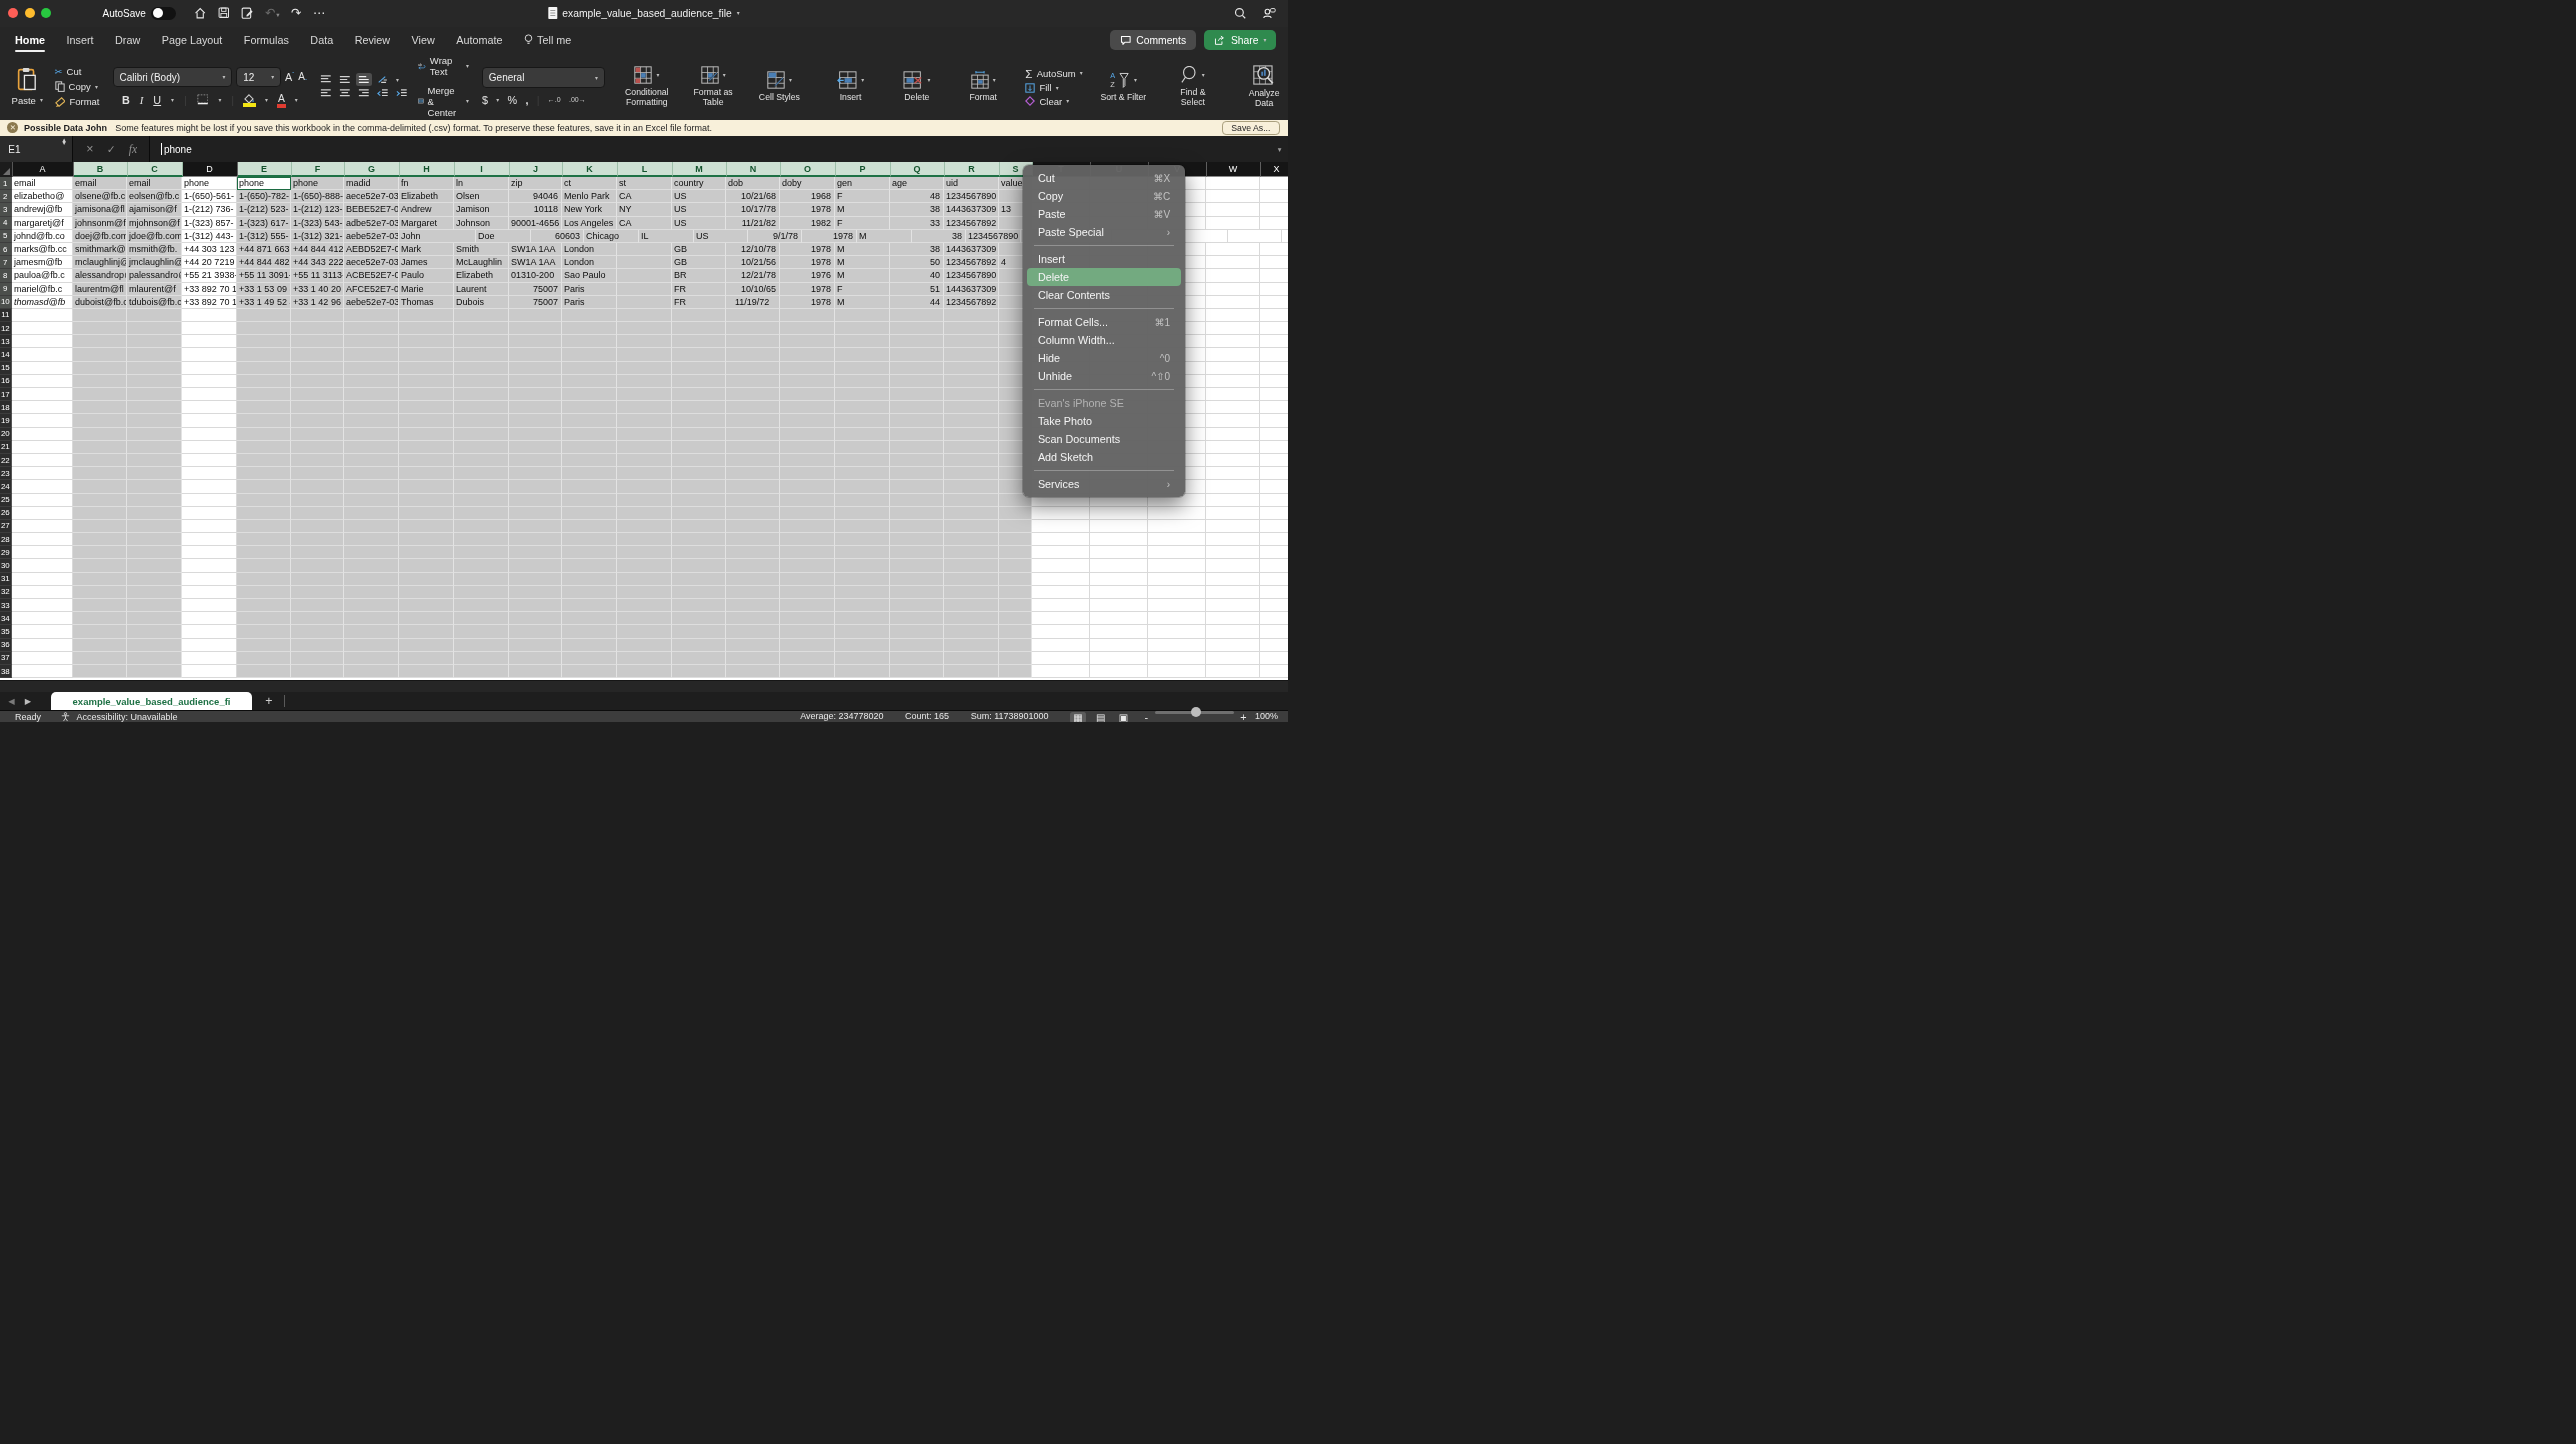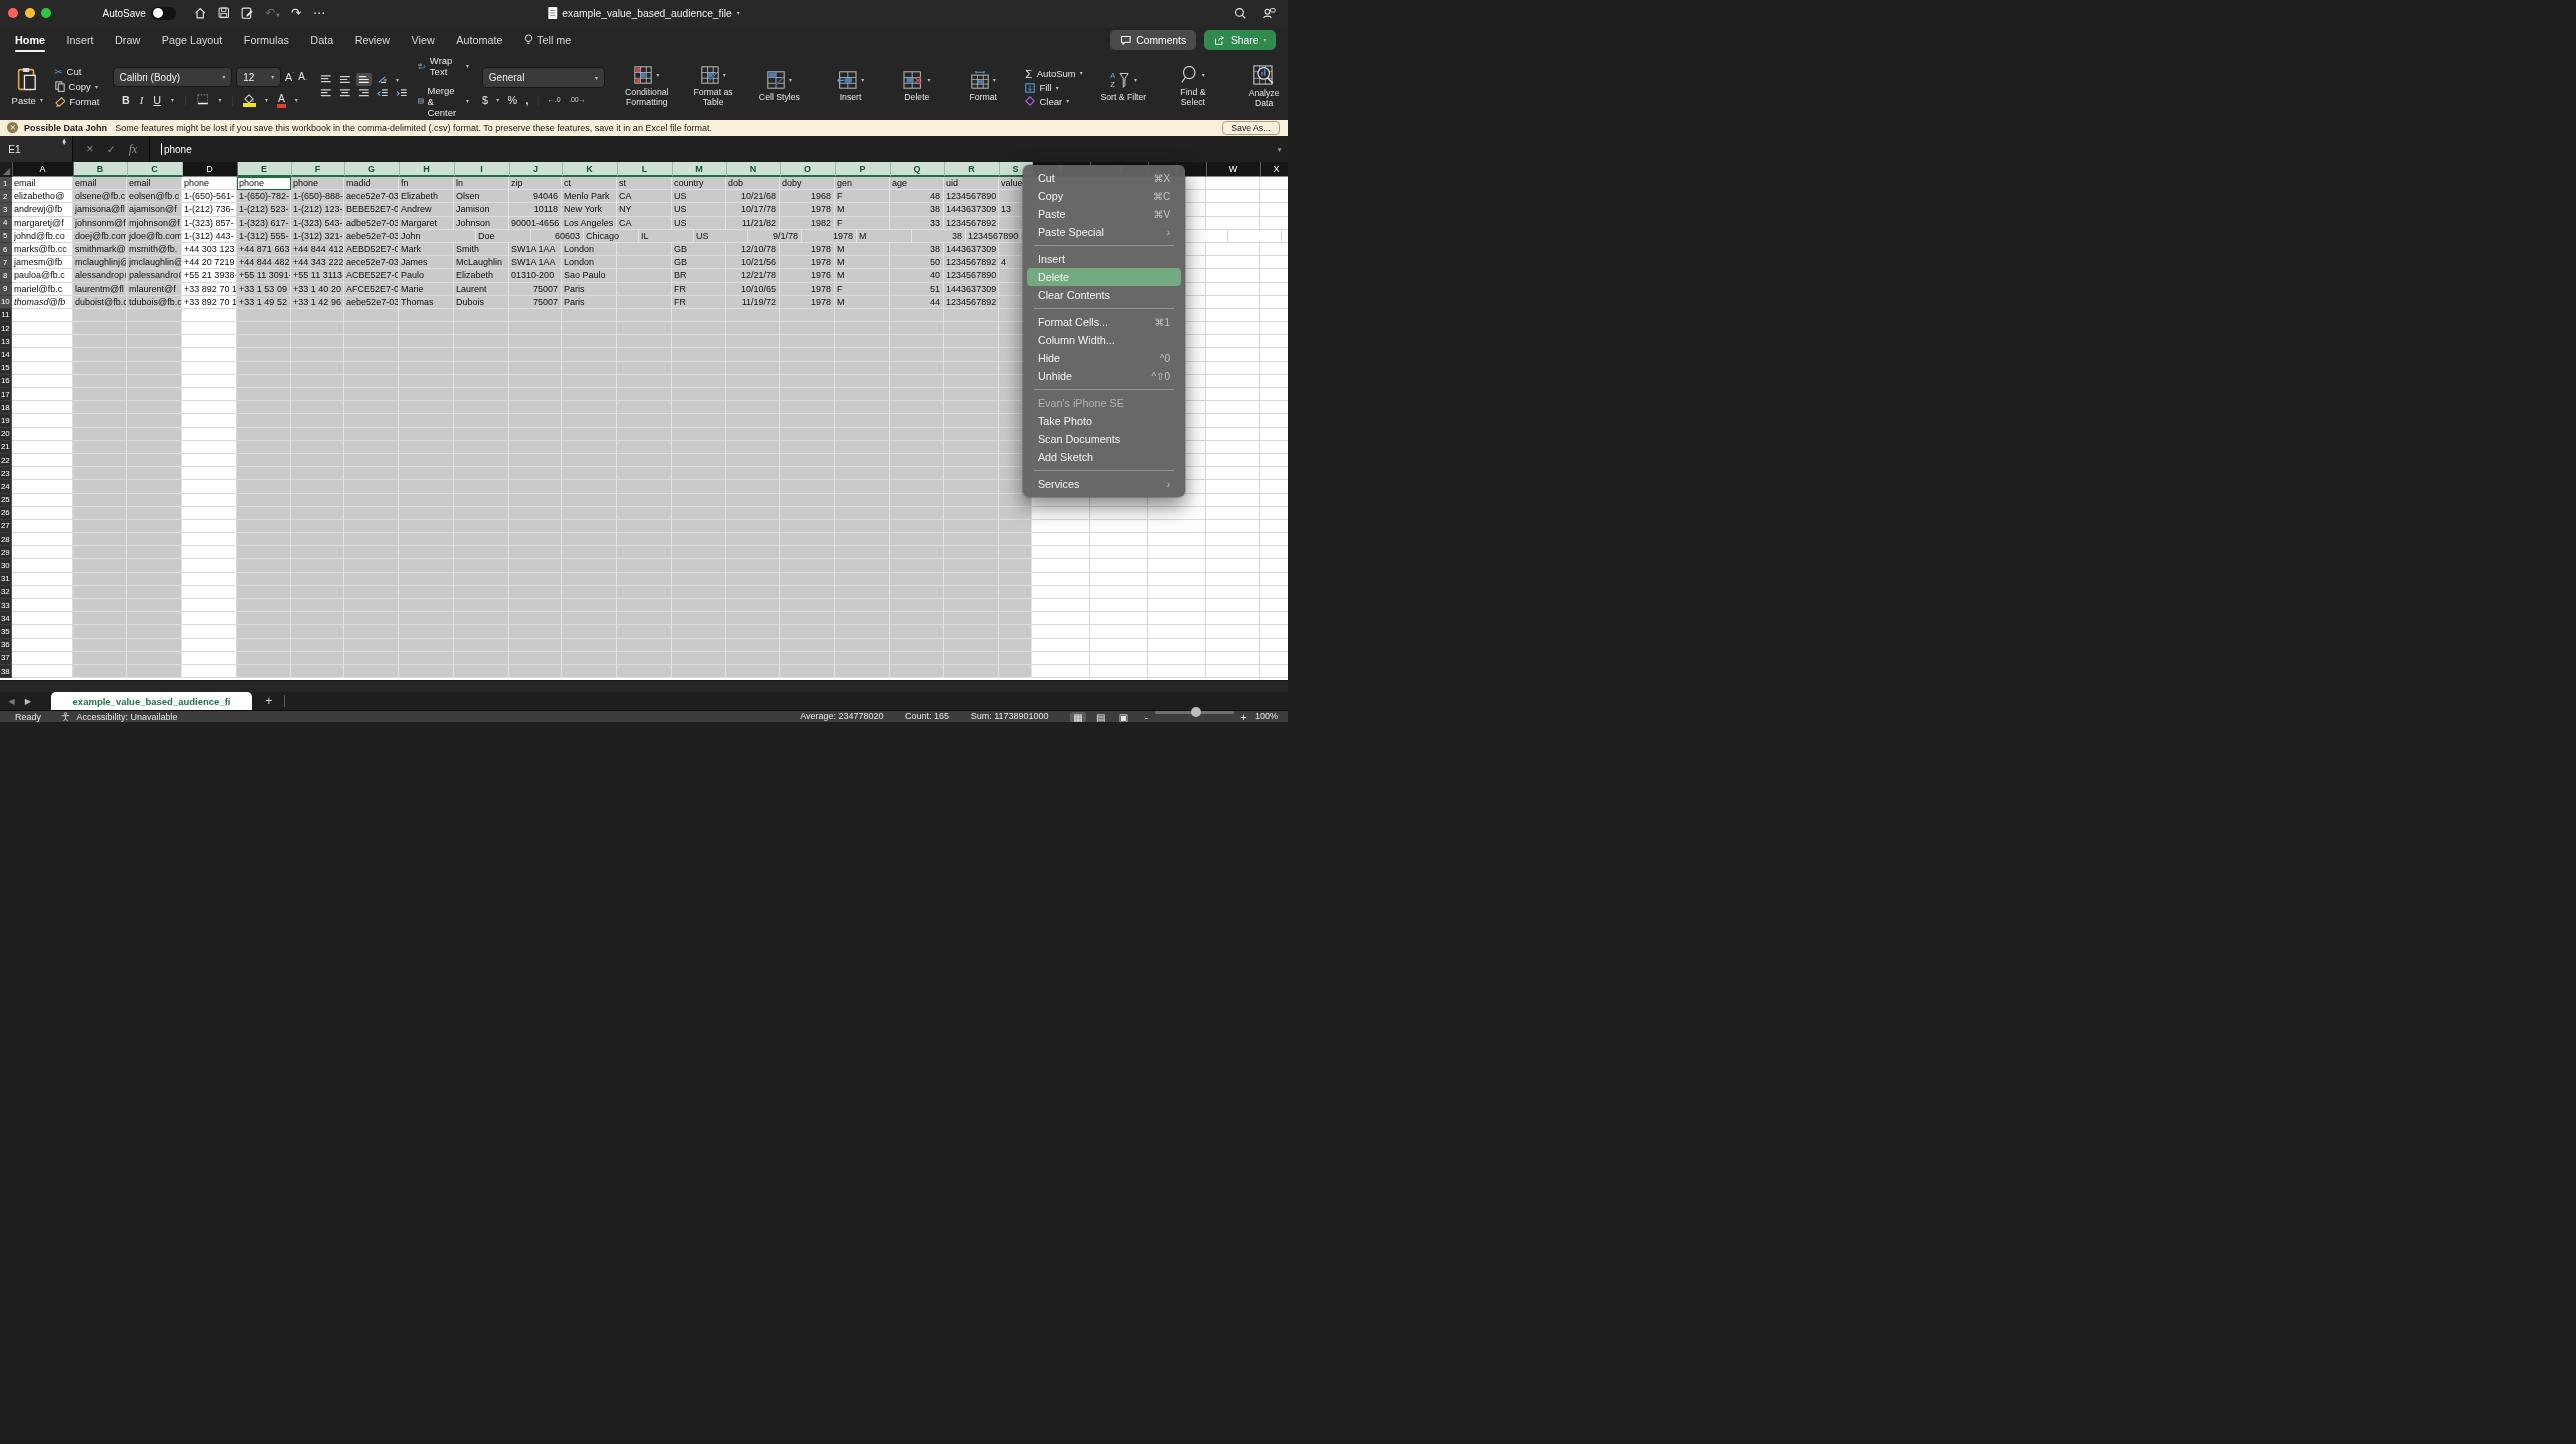--- a/index.html
+++ b/index.html
@@ -850,21 +850,21 @@
         <div class="cell" style="width: 55px;">+33 892 70 1</div>
         <div class="cell sel" style="width: 54px;">+33 1 49 52 4</div>
         <div class="cell sel" style="width: 53px;">+33 1 42 96 7</div>
         <div class="cell sel" style="width: 55px;">aebe52e7-03</div>
         <div class="cell sel" style="width: 55px;">Thomas</div>
         <div class="cell sel" style="width: 55px;">Dubois</div>
         <div class="cell sel r" style="width: 53px;">75007</div>
         <div class="cell sel" style="width: 55px;">Paris</div>
         <div class="cell sel" style="width: 55px;"></div>
         <div class="cell sel" style="width: 54px;">FR</div>
-        <div class="cell sel r" style="width: 54px;">11/19/72</div>
+        <div class="cell sel r" style="width: 54px; text-align: center;">11/19/72</div>
         <div class="cell sel r" style="width: 55px;">1978</div>
         <div class="cell sel" style="width: 55px;">M</div>
         <div class="cell sel r" style="width: 54px;">44</div>
         <div class="cell sel r" style="width: 55px;">1234567892</div>
         <div class="cell sel" style="width: 33px;"></div>
         <div class="cell" style="width: 58px;"></div>
         <div class="cell" style="width: 58px;"></div>
         <div class="cell" style="width: 58px;"></div>
         <div class="cell" style="width: 54px;"></div>
         <div class="cell" style="width: 33px;"></div>

